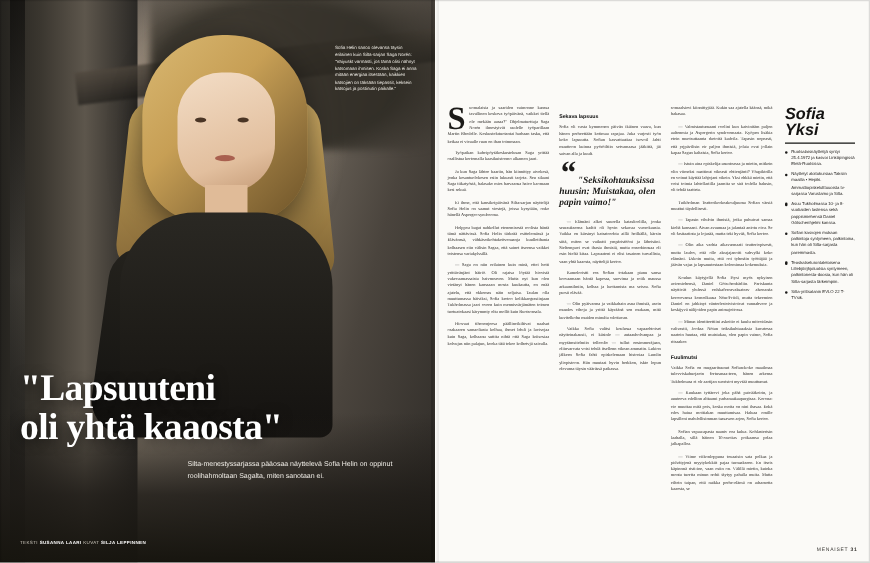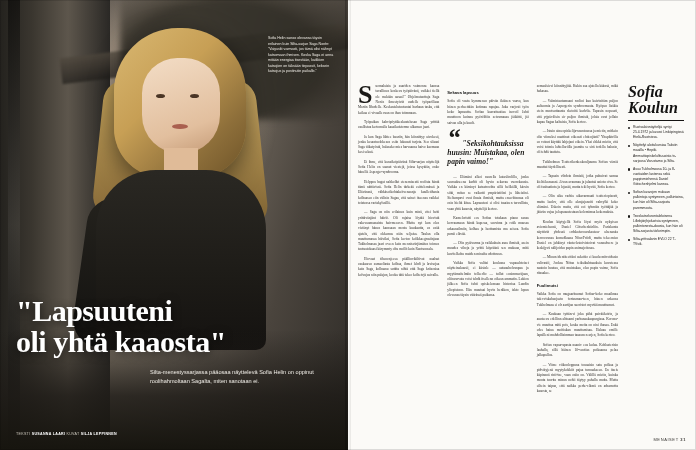--- a/index.html
+++ b/index.html
@@ -68,21 +68,21 @@
   .col p.first{text-indent:0;}
   .col p.ind{text-indent:6px;}
   .dropcap{float:left;font-size:26px;line-height:20px;font-weight:700;margin:1px 3px 0 0;font-family:"Liberation Serif",serif;color:#1b1a18;}
   .subhead{font-family:"Liberation Sans",sans-serif;font-weight:700;font-size:4.2px;color:#111;margin:6px 0 3px;}
   .pullquote{font-family:"Liberation Serif",serif;font-style:italic;font-weight:700;color:#1b1a18;
         font-size:7.6px;line-height:1.22;margin:7px 0 8px;text-align:left;}
   .quotemark{font-family:"Liberation Serif",serif;font-size:26px;line-height:10px;color:#1b1a18;font-weight:700;}
 
   
   .sidebar{position:absolute;left:280px;top:84px;width:56px;}
-  .sb-title{font-family:Liberation Serif, serif;font-style:italic;font-weight:700;font-size:16px;line-height:1.0;color:#141312;}
+  .sb-title{font-family:Liberation Sans, sans-serif;font-style:italic;font-weight:700;font-size:13px;line-height:1.0;color:#141312;}
   .sb-rule{height:1px;background:#151413;margin:4px 0 4px;}
   .sb-list{font-family:"Liberation Sans",sans-serif;font-size:3.4px;line-height:1.5;color:#23211f;}
   .sb-list div{position:relative;padding-left:5px;margin-bottom:3px;}
   .sb-list div:before{content:"";position:absolute;left:0;top:1.6px;width:2.4px;height:2.4px;background:#1a1918;border-radius:50%;}
 
   .folio{position:absolute;right:10px;bottom:8px;font-family:"Liberation Sans",sans-serif;font-size:4px;color:#3a3835;letter-spacing:.6px;}
   .folio b{font-weight:700;}
   .gutter{position:absolute;left:345px;top:0;width:6px;height:450px;
         background:linear-gradient(90deg,rgba(0,0,0,.28),rgba(0,0,0,0) 55%,rgba(0,0,0,.08));}
   .page-edge{position:absolute;left:0;top:0;width:696px;height:450px;box-shadow:inset 0 0 0 1px rgba(0,0,0,.12);pointer-events:none;}
@@ -168,21 +168,21 @@
         <div class="subhead">Fuulimutsi</div>
         <p class="first">Vaikka Sofia on mugaarituunut Sofian-koko maailmaa tulevviskahuojaetn fortusmaa-teen, hänen arkensa Tukholmasa ei olr aartijan suoristot myvtää muuttumut.</p>
         <p class="ind">— Kuukaan tyttärevi joka pähä paivääkoirin, ja auuteeva edellinn alttaami yarhanaakaapurgisaa. Korona-vie muuttaa mitä pois, koska moita on nini ihasaa. Enkä edes haiua moitiakan muuttamisaa. Haluaa omille lapsilleni mahdollisimman taasawen arjen, Sofia kertoo.</p>
         <p class="ind">Sofian vapaa-apasta naaniv eoa kulua. Kohlasterisin laahalla, sillä häinen 10-vuotias poikaansa pelaa jalkapalloa.</p>
         <p class="ind">— Viime viikonloppuna touaaisin sata polkaa ja pidvätyjenä myytykokkiit pajaa turnaakseen. En itseis käpinnnä risti-ine, vaan osiin on. Välillä mietin, kuinka monta tuortta minun nohii täytyy pahalla muita. Mutta eiltein taipan, että naikka perhe-elämä on adsamotta kaaosta, se</p>
       </div>
     </div>
 
     <div class="sidebar">
       <div class="sb-title">Sofia</div>
-      <div class="sb-title">Koulun</div>
+      <div class="sb-title">Yksi</div>
       <div class="sb-rule"></div>
       <div class="sb-list">
         <div>Ruotsalaisnäyttelijä syntyi 25.4.1972 ja kasvoi Linköpingissä Etelä-Ruotsissa.</div>
         <div>Näyttelyt aloitukursiaa Taksiin maailla • Hepiki. Ammattiopiskelulttuuoista tv-sarjassa Varustamo ja Silta.</div>
         <div>Asuu Tukholmassa 10- ja 8-vuotiaiden lastensa sekä pappismiehensä Daniel Götschenhjelmi kanssa.</div>
         <div>Sofian kasvojen mukaan palkintoja syntymeen, palkintoina, kun hän oli Silta-sarjasta paremmasta.</div>
         <div>Teoskatselurontaleloisena Lillebjöirjhjoluotsia syntymeen, palkintonesta-doosia, kun hän oli Silta-sarjasta tärkeimpiin.</div>
         <div>Silta-yrittsalanin EVLO 22 T-TVsik.</div>
       </div>
     </div>

